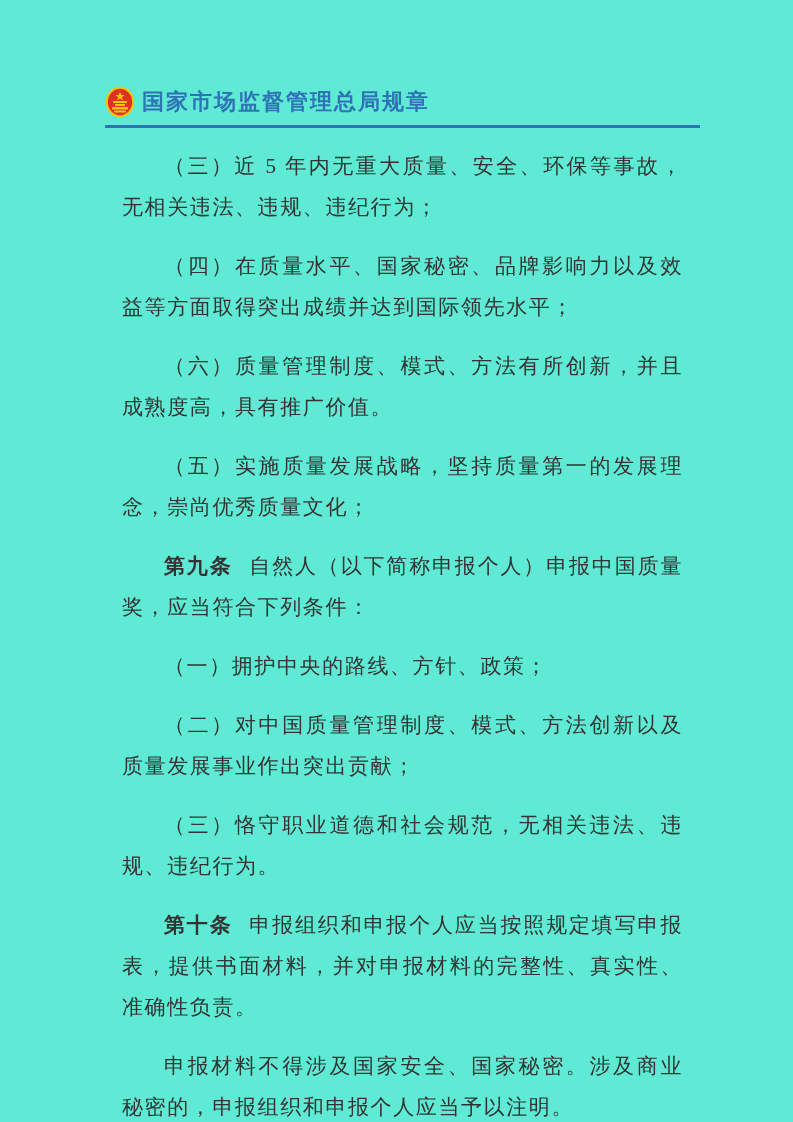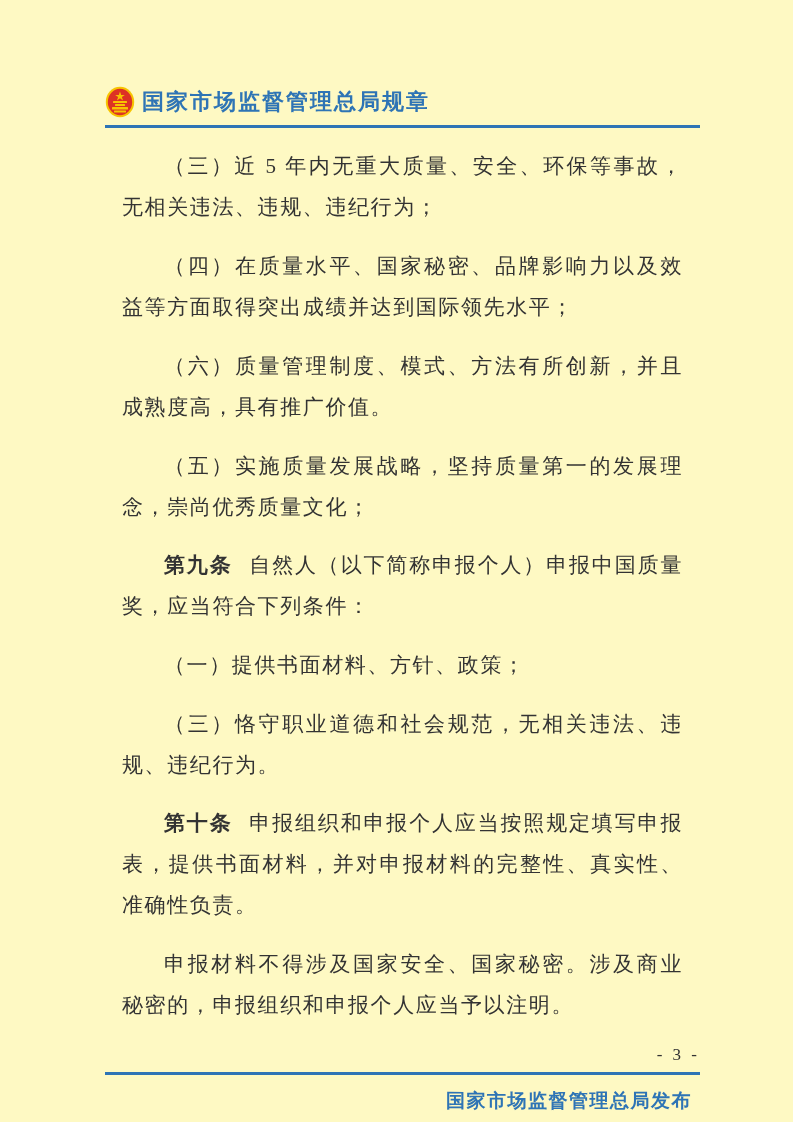--- a/index.html
+++ b/index.html
@@ -1,20 +1,20 @@
 <!DOCTYPE html>
 <html><head>
 <meta charset="utf-8">
 <style>
   html, body { margin: 0; padding: 0; background: #ffffff; }
   .page {
     position: relative;
     width: 793px;
     height: 1122px;
-    background: #fef9c3;
+    background: #5eead4;
     overflow: hidden;
     font-family: "Liberation Serif", serif;
   }
   .content {
     position: absolute;
     left: 105px;
     top: 85px;
     width: 595px;
   }
   .header {
@@ -44,21 +44,21 @@
     font-size: 21px;
     line-height: 41px;
     letter-spacing: 1.6px;
     text-align: justify;
   }
   .para {
     margin: 17px;
     text-indent: 2em;
   }
   .lead { font-family: "Liberation Sans", sans-serif; font-weight: bold; color: #333; }
-  .lead:not(:empty) { margin-right: 0.8em; font-family: Liberation Serif, serif; }
+  .lead:not(:empty) { margin-right: 0.8em; }
   .pageno {
     margin-top: 10px;
     text-align: right;
     font-size: 17px;
     color: #333333;
     letter-spacing: 3px;
     height: 24px;
     line-height: 24px;
   }
   .footer-rule { margin-top: 5px; }
@@ -95,21 +95,22 @@
     </div>
 
     <div class="rule header-rule"></div>
 
     <div class="body">
       <p class="para"><b class="lead"></b><span>（三）近 5 年内无重大质量、安全、环保等事故，无相关违法、违规、违纪行为；</span></p>
       <p class="para"><b class="lead"></b><span>（四）在质量水平、国家秘密、品牌影响力以及效益等方面取得突出成绩并达到国际领先水平；</span></p>
       <p class="para"><b class="lead"></b><span>（六）质量管理制度、模式、方法有所创新，并且成熟度高，具有推广价值。</span></p>
       <p class="para"><b class="lead"></b><span>（五）实施质量发展战略，坚持质量第一的发展理念，崇尚优秀质量文化；</span></p>
       <p class="para"><b class="lead">第九条</b><span>自然人（以下简称申报个人）申报中国质量奖，应当符合下列条件：</span></p>
-      <p class="para"><b class="lead"></b><span>（一）提供书面材料、方针、政策；</span></p>
+      <p class="para"><b class="lead"></b><span>（一）拥护中央的路线、方针、政策；</span></p>
+      <p class="para"><b class="lead"></b><span>（二）对中国质量管理制度、模式、方法创新以及质量发展事业作出突出贡献；</span></p>
       <p class="para"><b class="lead"></b><span>（三）恪守职业道德和社会规范，无相关违法、违规、违纪行为。</span></p>
       <p class="para"><b class="lead">第十条</b><span>申报组织和申报个人应当按照规定填写申报表，提供书面材料，并对申报材料的完整性、真实性、准确性负责。</span></p>
       <p class="para"><b class="lead"></b><span>申报材料不得涉及国家安全、国家秘密。涉及商业秘密的，申报组织和申报个人应当予以注明。</span></p>
     </div>
 
     <div class="pageno">- 3 -</div>
 
     <div class="rule footer-rule"></div>
 
     <div class="publisher">国家市场监督管理总局发布</div>

